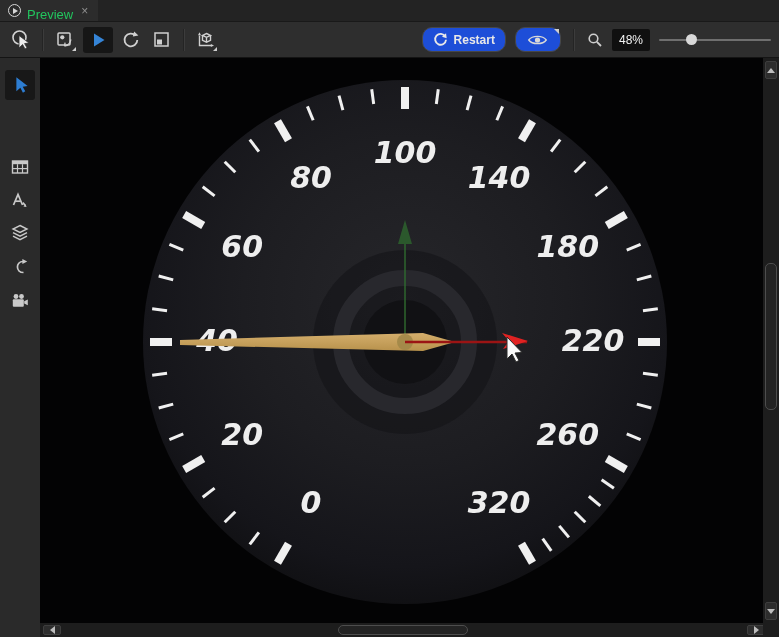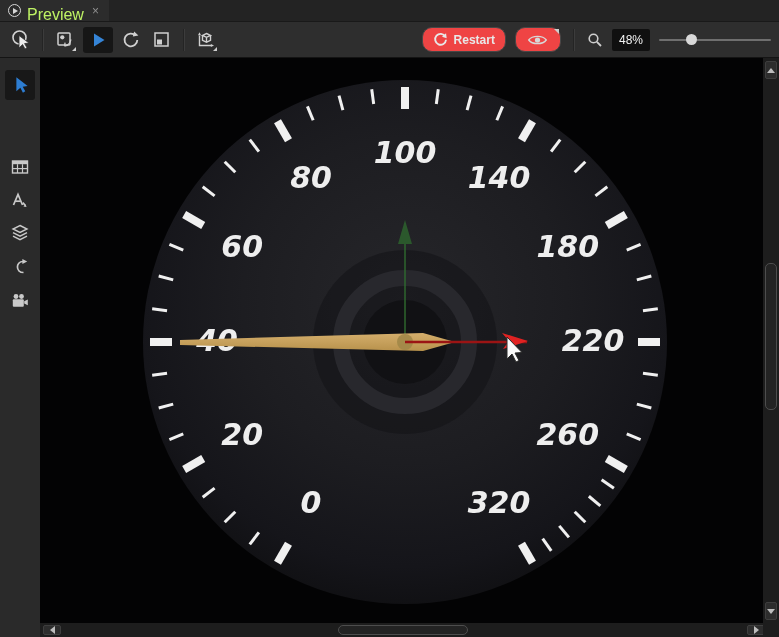--- a/index.html
+++ b/index.html
@@ -3,40 +3,40 @@
 <meta charset="utf-8">
 <style>
   html,body{margin:0;padding:0;background:#050506;}
   #app{position:relative;width:779px;height:637px;background:#050506;
        font-family:"Liberation Sans",sans-serif;overflow:hidden;user-select:none;}
 
   
   #tabbar{position:absolute;left:0;top:0;width:779px;height:22px;background:#232323;
           border-bottom:1px solid #191919;display:flex;align-items:stretch;box-sizing:border-box;}
   .tab{display:flex;align-items:center;gap:6px;padding:0 8px;background:#2c2c2c;}
-  .tab-title{font-size:16px;color:#bef264;margin-top:8px;}
+  .tab-title{font-size:13px;color:#22c55e;margin-top:8px;}
   .tab-close{font-size:12px;color:#8f8f8f;padding:0 2px;line-height:1;}
   .playcircle{width:13px;height:13px;border:1.3px solid #d6d6d6;border-radius:50%;
               display:flex;align-items:center;justify-content:center;box-sizing:border-box;}
   .playcircle span{width:0;height:0;border-left:5px solid #d6d6d6;border-top:3px solid transparent;
                    border-bottom:3px solid transparent;margin-left:1px;}
 
   
   #toolbar{position:absolute;left:0;top:22px;width:779px;height:36px;background:#2e2e2e;
            border-bottom:1px solid #141414;display:flex;align-items:center;padding:0 8px;
            box-sizing:border-box;gap:5px;}
   .tbtn{position:relative;width:26px;height:26px;border-radius:3px;display:flex;
         align-items:center;justify-content:center;flex:0 0 auto;}
   .tbtn.active{background:#161616;width:30px;}
   .tsep{width:1px;height:22px;background:#242424;border-right:1px solid #3c3c3c;margin:0 3px;flex:0 0 auto;}
   .cornermark{position:absolute;right:2px;bottom:2px;width:0;height:0;
               border-left:4px solid transparent;border-bottom:4px solid #cfcfcf;}
   #tb-right{margin-left:auto;display:flex;align-items:center;gap:9px;}
   .pillbtn{position:relative;height:25px;display:flex;align-items:center;gap:6px;padding:0 10px;
-           background:#ef4444;border:1px solid #474747;border-radius:10px;color:#e8e8e8;
+           background:#1d4ed8;border:1px solid #474747;border-radius:10px;color:#e8e8e8;
            font-size:12px;font-weight:bold;box-sizing:border-box;}
   .eyecorner{position:absolute;top:1px;right:1px;width:0;height:0;
              border-left:5px solid transparent;border-top:5px solid #cfcfcf;}
   #zoombox{background:#101010;color:#f2f2f2;font-size:12px;padding:4px 7px;border-radius:2px;}
   #zoomslider{position:relative;width:112px;height:14px;}
   #zoomslider .track{position:absolute;left:0;right:0;top:6px;height:2px;background:#6f6f6f;border-radius:1px;}
   #zoomslider .handle{position:absolute;left:24%;top:1px;width:11px;height:11px;border-radius:50%;background:#d8d8d8;}
 
   
   #sidebar{position:absolute;left:0;top:58px;width:40px;height:579px;background:#2a2a2a;}

